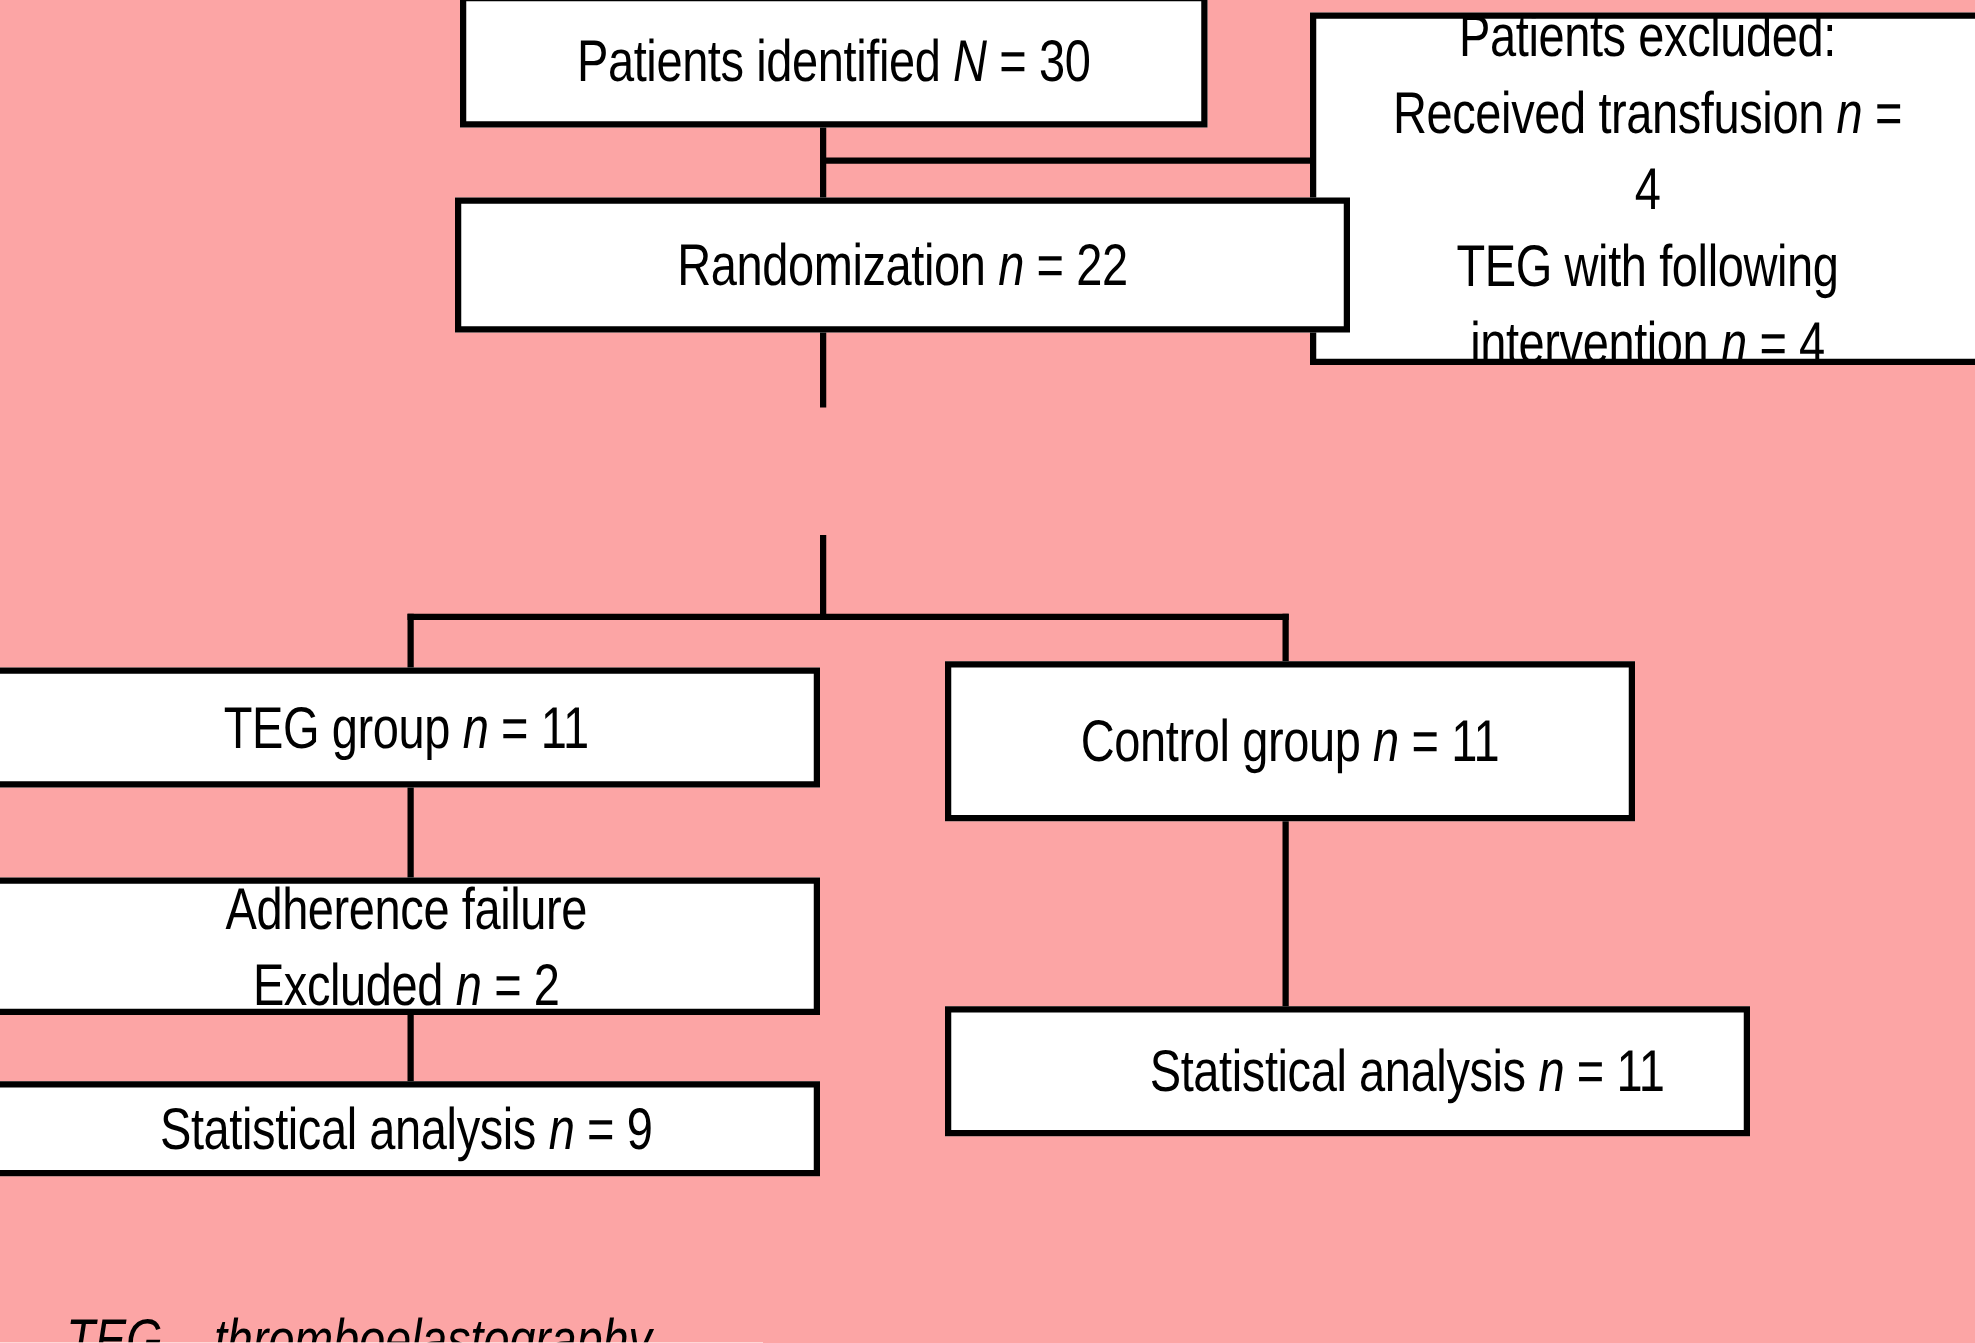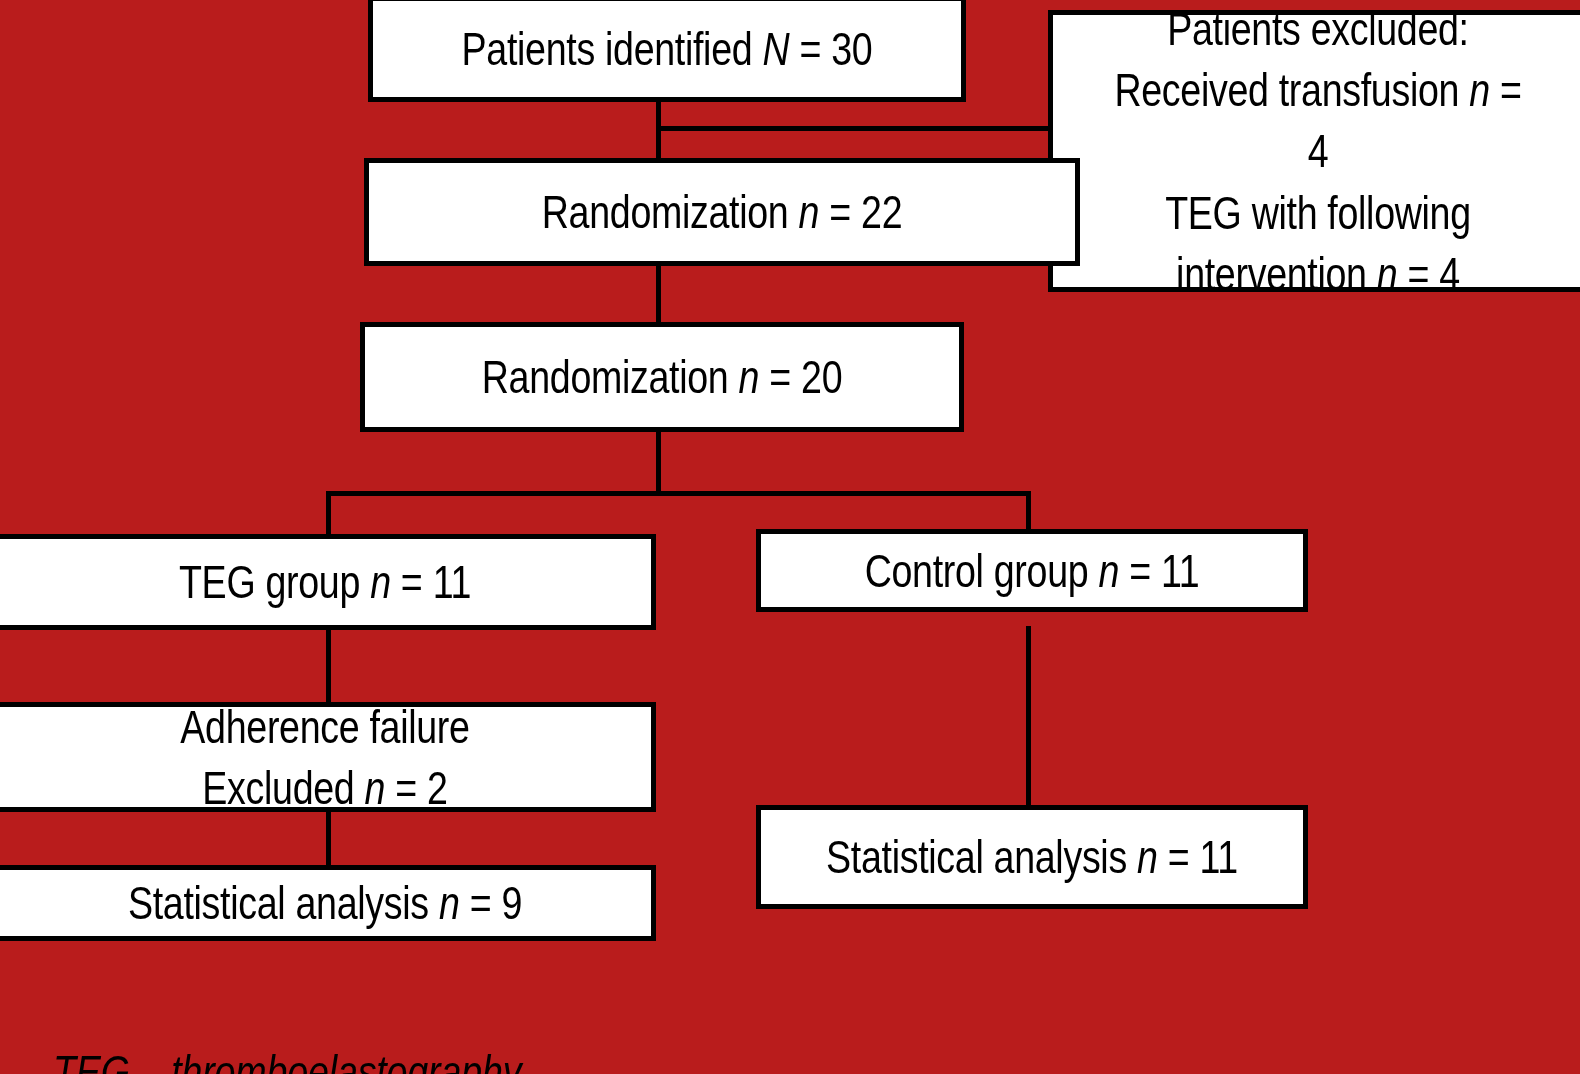--- a/index.html
+++ b/index.html
@@ -9,21 +9,21 @@
     background: #ffffff;
   }
   body {
     font-family: "Liberation Sans", "DejaVu Sans", sans-serif;
     color: #000000;
   }
   #canvas {
     position: relative;
     width: 1580px;
     height: 1074px;
-    background: #b91c1c;
+    background: #fca5a5;
     overflow: hidden;
   }
   .node {
     position: absolute;
     box-sizing: border-box;
     border: 5px solid #000000;
     background: #ffffff;
     display: flex;
     align-items: center;
     justify-content: center;
@@ -61,24 +61,24 @@
     display: inline-block;
     transform: scaleX(0.80);
     transform-origin: left center;
   }
   
   #node-identified   { left: 368px;  top: -4px;   width: 598px; height: 106px; }
   #node-random22     { left: 364px;  top: 158px;  width: 716px; height: 108px; }
   #node-random20     { left: 360px;  top: 322px;  width: 604px; height: 110px; }
   #node-excluded     { left: 1048px; top: 10px;   width: 540px; height: 282px; }
   #node-teg-group    { left: -6px;   top: 534px;  width: 662px; height: 96px; }
-  #node-control-grp  { left: 756px;  top: 529px;  width: 552px; height: 83px; }
+  #node-control-grp  { left: 756px;  top: 529px;  width: 552px; height: 128px; }
   #node-adherence    { left: -6px;   top: 702px;  width: 662px; height: 110px; }
   #node-stat-teg     { left: -6px;   top: 865px;  width: 662px; height: 76px; }
-  #node-stat-control { left: 756px;  top: 805px;  width: 552px; height: 104px; }
+  #node-stat-control { left: 756px;  top: 805px;  width: 644px; height: 104px; text-align: right; }
   
   #conn-identified-down  { left: 656px;  top: 98px;  width: 5px;   height: 64px; }
   #conn-excluded-horiz   { left: 656px;  top: 126px; width: 396px; height: 5px; }
   #conn-r22-down         { left: 656px;  top: 262px; width: 5px;   height: 64px; }
   #conn-r20-down         { left: 656px;  top: 428px; width: 5px;   height: 68px; }
   #conn-split-bar        { left: 326px;  top: 491px; width: 705px; height: 5px; }
   #conn-split-left       { left: 326px;  top: 491px; width: 5px;   height: 48px; }
   #conn-split-right      { left: 1026px; top: 491px; width: 5px;   height: 43px; }
   #conn-teg-down         { left: 326px;  top: 626px; width: 5px;   height: 80px; }
   #conn-adherence-down   { left: 326px;  top: 808px; width: 5px;   height: 60px; }
@@ -110,23 +110,20 @@
     <span class="txt">Patients excluded:
 Received transfusion <i>n</i> = 4
 TEG with following
 intervention <i>n</i> = 4</span>
   </div>
 
   <div class="node" id="node-random22">
     <span class="txt">Randomization <i>n</i> = 22</span>
   </div>
 
-  <div class="node" id="node-random20">
-    <span class="txt">Randomization <i>n</i> = 20</span>
-  </div>
 
   <div class="node" id="node-teg-group">
     <span class="txt">TEG group <i>n</i> = 11</span>
   </div>
 
   <div class="node" id="node-control-grp">
     <span class="txt">Control group <i>n</i> = 11</span>
   </div>
 
   <div class="node multiline" id="node-adherence">

